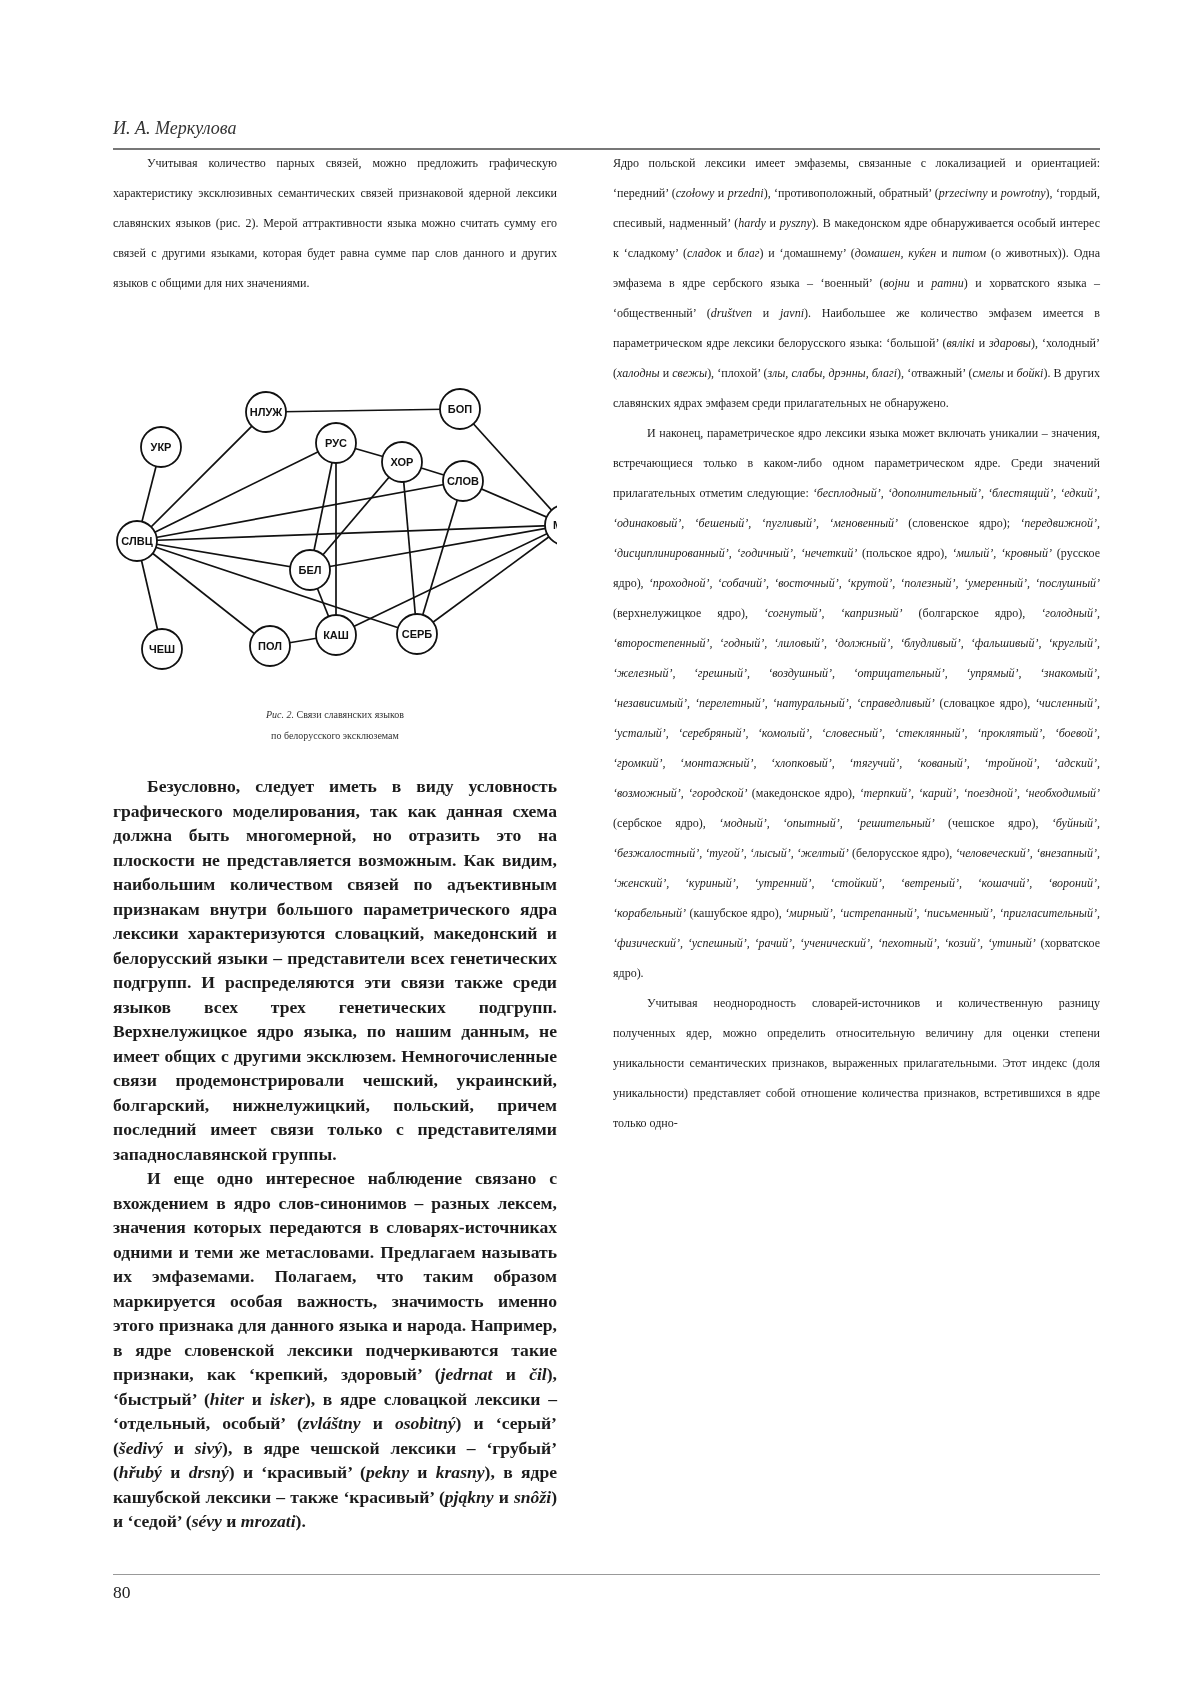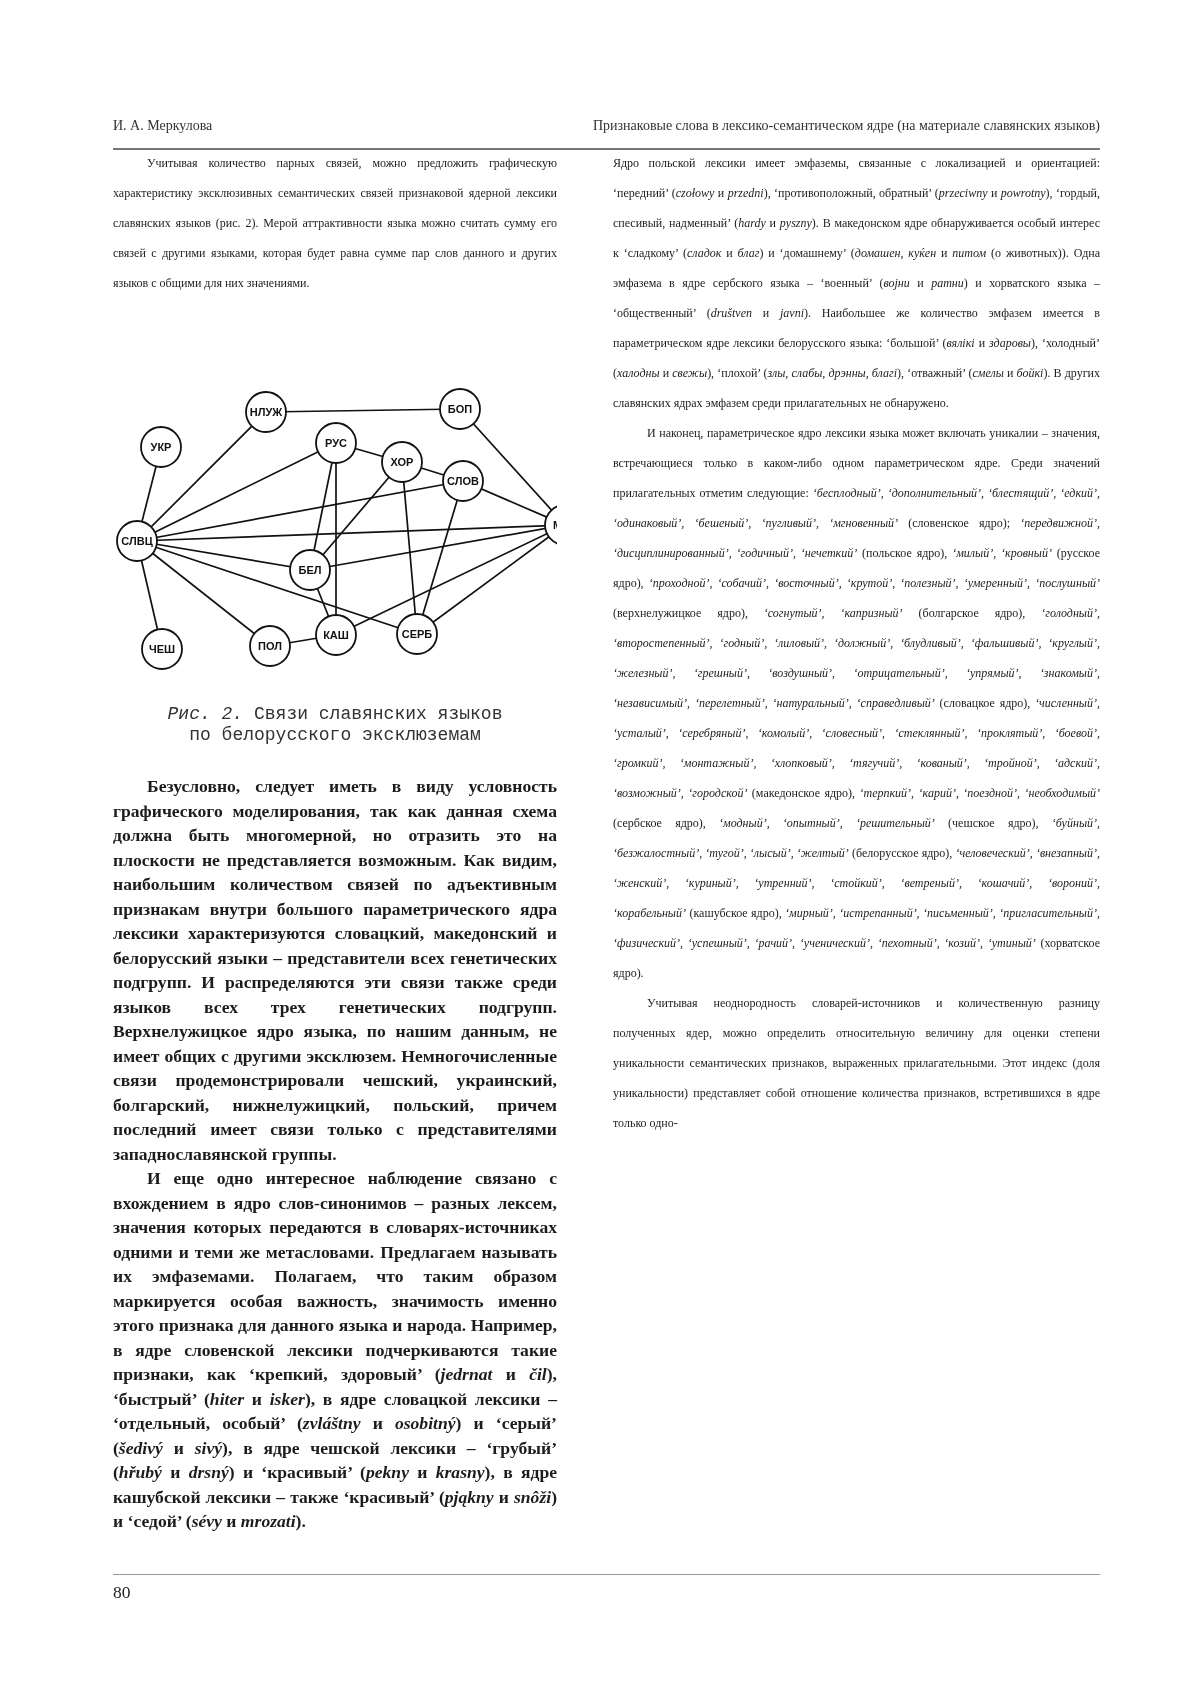--- a/index.html
+++ b/index.html
@@ -1,55 +1,54 @@
 <!DOCTYPE html>
 <html><head>
 <meta charset="utf-8">
 <style>
   html, body { margin: 0; padding: 0; background: #ffffff; }
   body { width: 1200px; height: 1697px; position: relative; overflow: hidden;
          font-family: "Liberation Serif", "DejaVu Serif", serif; color: #1c1c1c; }
   .running-head { position: absolute; left: 113px; top: 118px; width: 987px; height: 26px;
-                  font-size: 14px; color: #333; }
+                  font-style: italic; font-size: 18px; color: #333; }
   .running-head .author { position: absolute; left: 0; top: 0; }
   .running-head .title { position: absolute; right: 0; top: 0; }
   .rule { position: absolute; left: 113px; width: 987px; height: 0; }
   .rule.top { top: 148px; border-top: 2px solid #777; }
   .rule.bottom { top: 1574px; border-top: 1.5px solid #999; }
   .col { position: absolute; top: 148px; width: 444px; font-size: 12px; line-height: 30px;
          text-align: justify; hyphens: manual; }
   .col.left { left: 113px; }
   .col.right { left: 613px; width: 487px; }
   .col p { margin: 0; text-indent: 0; }
   .col p.indent { text-indent: 34px; }
   .col i { font-style: italic; }
   .figure { position: absolute; left: 113px; top: 360px; width: 444px; height: 320px; }
   .figure svg { position: absolute; left: 0; top: 0; }
   .caption { position: absolute; left: 113px; top: 704px; width: 444px; text-align: center;
-             font-size: 18px; line-height: 21px; color: #333; font-family: Liberation Mono, monospace; }
+             font-size: 10px; line-height: 21px; color: #333; }
   .caption i { font-style: italic; }
   .block2 { position: absolute; left: 113px; top: 774px; width: 444px; font-size: 17.6px;
             line-height: 24.5px; text-align: justify; }
   .block2 p { margin: 0; font-weight: bold; }
   .block2 p.indent { text-indent: 34px; }
   .footer { position: absolute; left: 113px; top: 1582px; width: 987px; height: 26px;
             font-size: 17.5px; color: #222; }
   .footer .pno { position: absolute; left: 0; top: 0; text-align: right; }
   .footer .journal { position: absolute; right: 0; top: 0; letter-spacing: 0.1px; }
   .node circle { fill: #fff; stroke: #111; stroke-width: 1.8; }
   .node text { font-family: "Liberation Sans", "DejaVu Sans", sans-serif; font-weight: bold;
                font-size: 11px; fill: #111; text-anchor: middle; dominant-baseline: central; }
   .edge { stroke: #111; stroke-width: 1.7; }
 </style>
 </head>
 <body>
 
 <div class="running-head">
   <span class="author">И. А. Меркулова</span>
-  <span class="title">Признаковые слова в лексико-семантическом ядре (на материале славянских языков)</span>
 </div>
 <div class="rule top"></div>
 
 <div class="col left">
   <p class="indent">Учитывая количество парных связей, можно предложить графическую характеристику эксклюзивных семантических связей признаковой ядерной лексики славянских языков (рис. 2). Мерой аттрактивности языка можно считать сумму его связей с другими языками, которая будет равна сумме пар слов данного и других языков с общими для них значениями.</p>
 </div>
 
 <div class="figure">
   <svg id="net" width="444" height="320" viewBox="0 0 444 320">
     <g id="edges">

